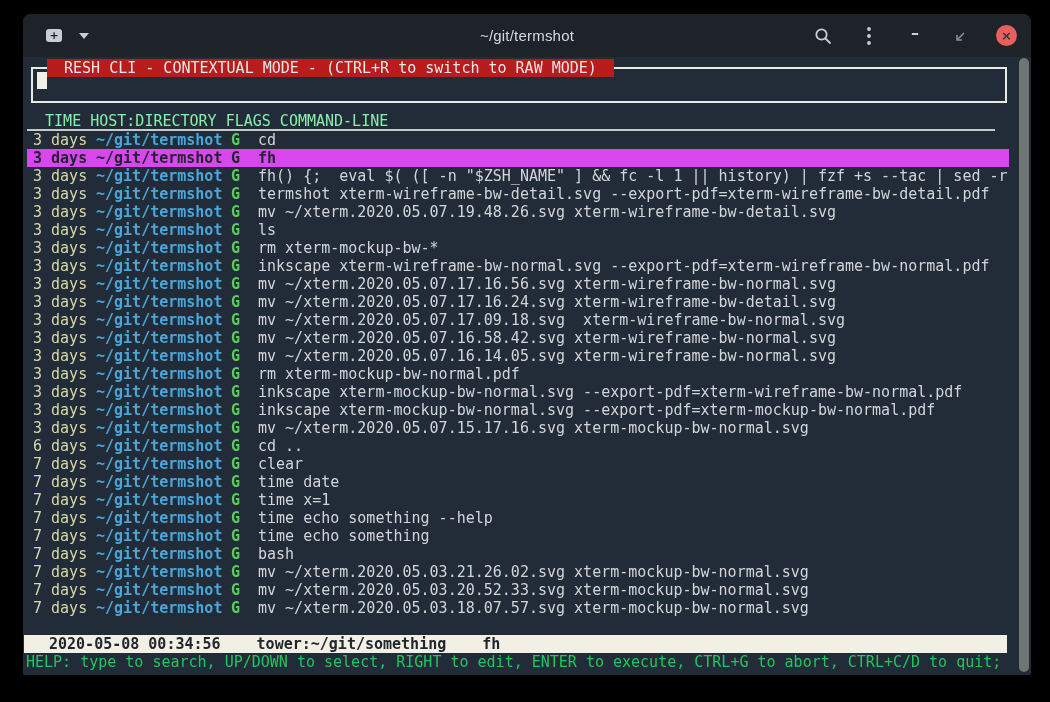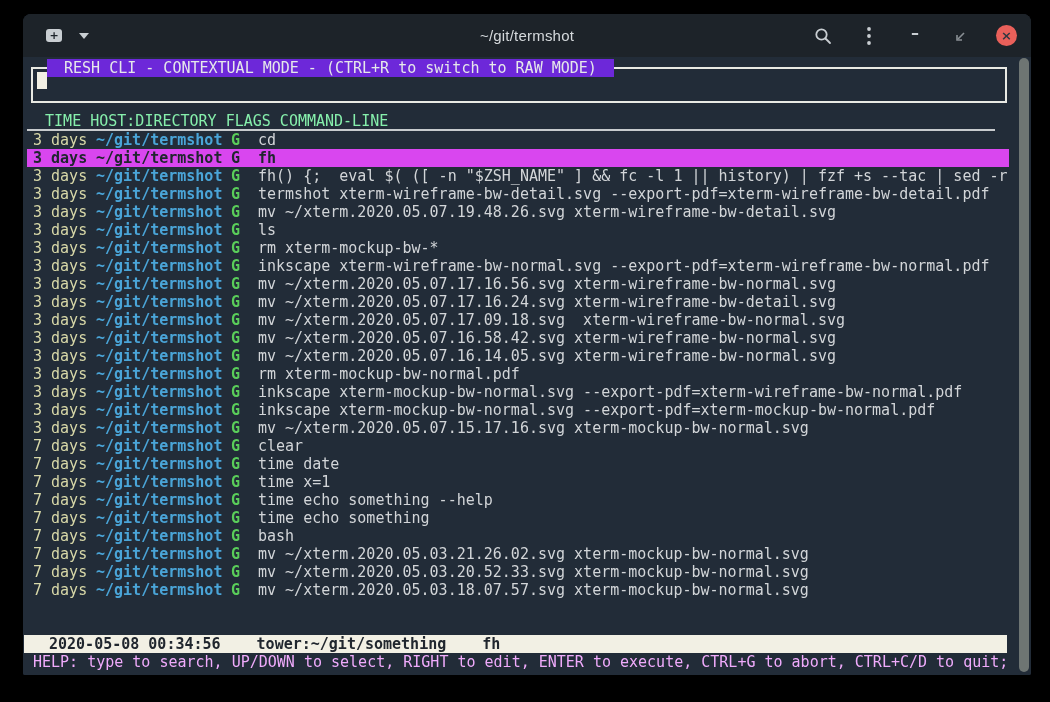--- a/index.html
+++ b/index.html
@@ -19,37 +19,37 @@
   .tb-right{position:absolute;right:14px;top:0;height:43px;display:flex;align-items:center;gap:24px;}
   .tb-btn{width:22px;height:22px;display:flex;align-items:center;justify-content:center;}
   .minimize{color:#c9ced2;font:bold 16px/16px "DejaVu Sans",sans-serif;padding-bottom:6px;}
   .closebtn{width:21px;height:21px;border-radius:50%;background:#e9605a;display:flex;align-items:center;
     justify-content:center;color:#303841;font:bold 13px/13px "DejaVu Sans",sans-serif;}
   
   .term{position:absolute;left:0;top:43px;right:0;bottom:0;background:#222c38;overflow:hidden;
     font-size:15px;line-height:18px;color:#d2d5d8;}
   .modebox{position:absolute;left:8px;right:24px;top:10px;height:32px;
     border:2px solid #e9eae4;}
-  .modelabel{position:absolute;left:14px;top:-10px;background:#6d28d9;padding:0 8px;
+  .modelabel{position:absolute;left:14px;top:-10px;background:#b91c1c;padding:0 8px;
     color:#e6e8ea;white-space:pre;}
   .cursor{position:absolute;left:4px;top:3px;width:10px;height:17px;background:#f2f0e4;}
   .hdr{position:absolute;left:4px;right:36px;top:55px;height:17px;white-space:pre;
     color:#86efac;border-bottom:2px solid #c8cbcd;overflow:hidden;}
   .rows{position:absolute;left:4px;right:22px;top:74px;height:608px;overflow:hidden;}
   .row{height:18px;white-space:pre;overflow:hidden;padding-left:6px;}
   .c-time{display:inline-block;width:63px;color:#d8d8a8;}
   .c-dir{display:inline-block;width:135px;color:#4aa5d8;font-weight:bold;}
   .c-flag{display:inline-block;width:27px;color:#5ace5a;font-weight:bold;}
   .c-cmd{color:#d2d5d8;}
   .row.sel{background:#d946ef;}
   .row.sel span{color:#20262e;font-weight:bold;}
   .status{position:absolute;left:1px;right:24px;top:578px;height:18px;background:#f2f0e4;
     color:#20262e;font-weight:bold;display:flex;gap:36px;padding-left:25px;white-space:pre;
     box-sizing:border-box;overflow:hidden;}
-  .help{position:absolute;left:10px;right:18px;top:596px;height:18px;color:#f0abfc;
+  .help{position:absolute;left:3px;right:18px;top:596px;height:18px;color:#22c55e;
     white-space:pre;overflow:hidden;}
   .sb-thumb{position:absolute;right:2px;top:1px;bottom:3px;width:10px;border-radius:5px;
     background:#6e7573;}
   svg{display:block;}
 </style>
 </head>
 <body>
 
 <div class="window">
 
@@ -125,20 +125,21 @@
   <div class="row"><span class="c-time">3 days</span><span class="c-dir">~/git/termshot</span><span class="c-flag">G</span><span class="c-cmd">mv ~/xterm.2020.05.07.16.14.05.svg xterm-wireframe-bw-normal.svg</span></div>
 
   <div class="row"><span class="c-time">3 days</span><span class="c-dir">~/git/termshot</span><span class="c-flag">G</span><span class="c-cmd">rm xterm-mockup-bw-normal.pdf</span></div>
 
   <div class="row"><span class="c-time">3 days</span><span class="c-dir">~/git/termshot</span><span class="c-flag">G</span><span class="c-cmd">inkscape xterm-mockup-bw-normal.svg --export-pdf=xterm-wireframe-bw-normal.pdf</span></div>
 
   <div class="row"><span class="c-time">3 days</span><span class="c-dir">~/git/termshot</span><span class="c-flag">G</span><span class="c-cmd">inkscape xterm-mockup-bw-normal.svg --export-pdf=xterm-mockup-bw-normal.pdf</span></div>
 
   <div class="row"><span class="c-time">3 days</span><span class="c-dir">~/git/termshot</span><span class="c-flag">G</span><span class="c-cmd">mv ~/xterm.2020.05.07.15.17.16.svg xterm-mockup-bw-normal.svg</span></div>
 
+  <div class="row"><span class="c-time">6 days</span><span class="c-dir">~/git/termshot</span><span class="c-flag">G</span><span class="c-cmd">cd ..</span></div>
 
   <div class="row"><span class="c-time">7 days</span><span class="c-dir">~/git/termshot</span><span class="c-flag">G</span><span class="c-cmd">clear</span></div>
 
   <div class="row"><span class="c-time">7 days</span><span class="c-dir">~/git/termshot</span><span class="c-flag">G</span><span class="c-cmd">time date</span></div>
 
   <div class="row"><span class="c-time">7 days</span><span class="c-dir">~/git/termshot</span><span class="c-flag">G</span><span class="c-cmd">time x=1</span></div>
 
   <div class="row"><span class="c-time">7 days</span><span class="c-dir">~/git/termshot</span><span class="c-flag">G</span><span class="c-cmd">time echo something --help</span></div>
 
   <div class="row"><span class="c-time">7 days</span><span class="c-dir">~/git/termshot</span><span class="c-flag">G</span><span class="c-cmd">time echo something</span></div>

